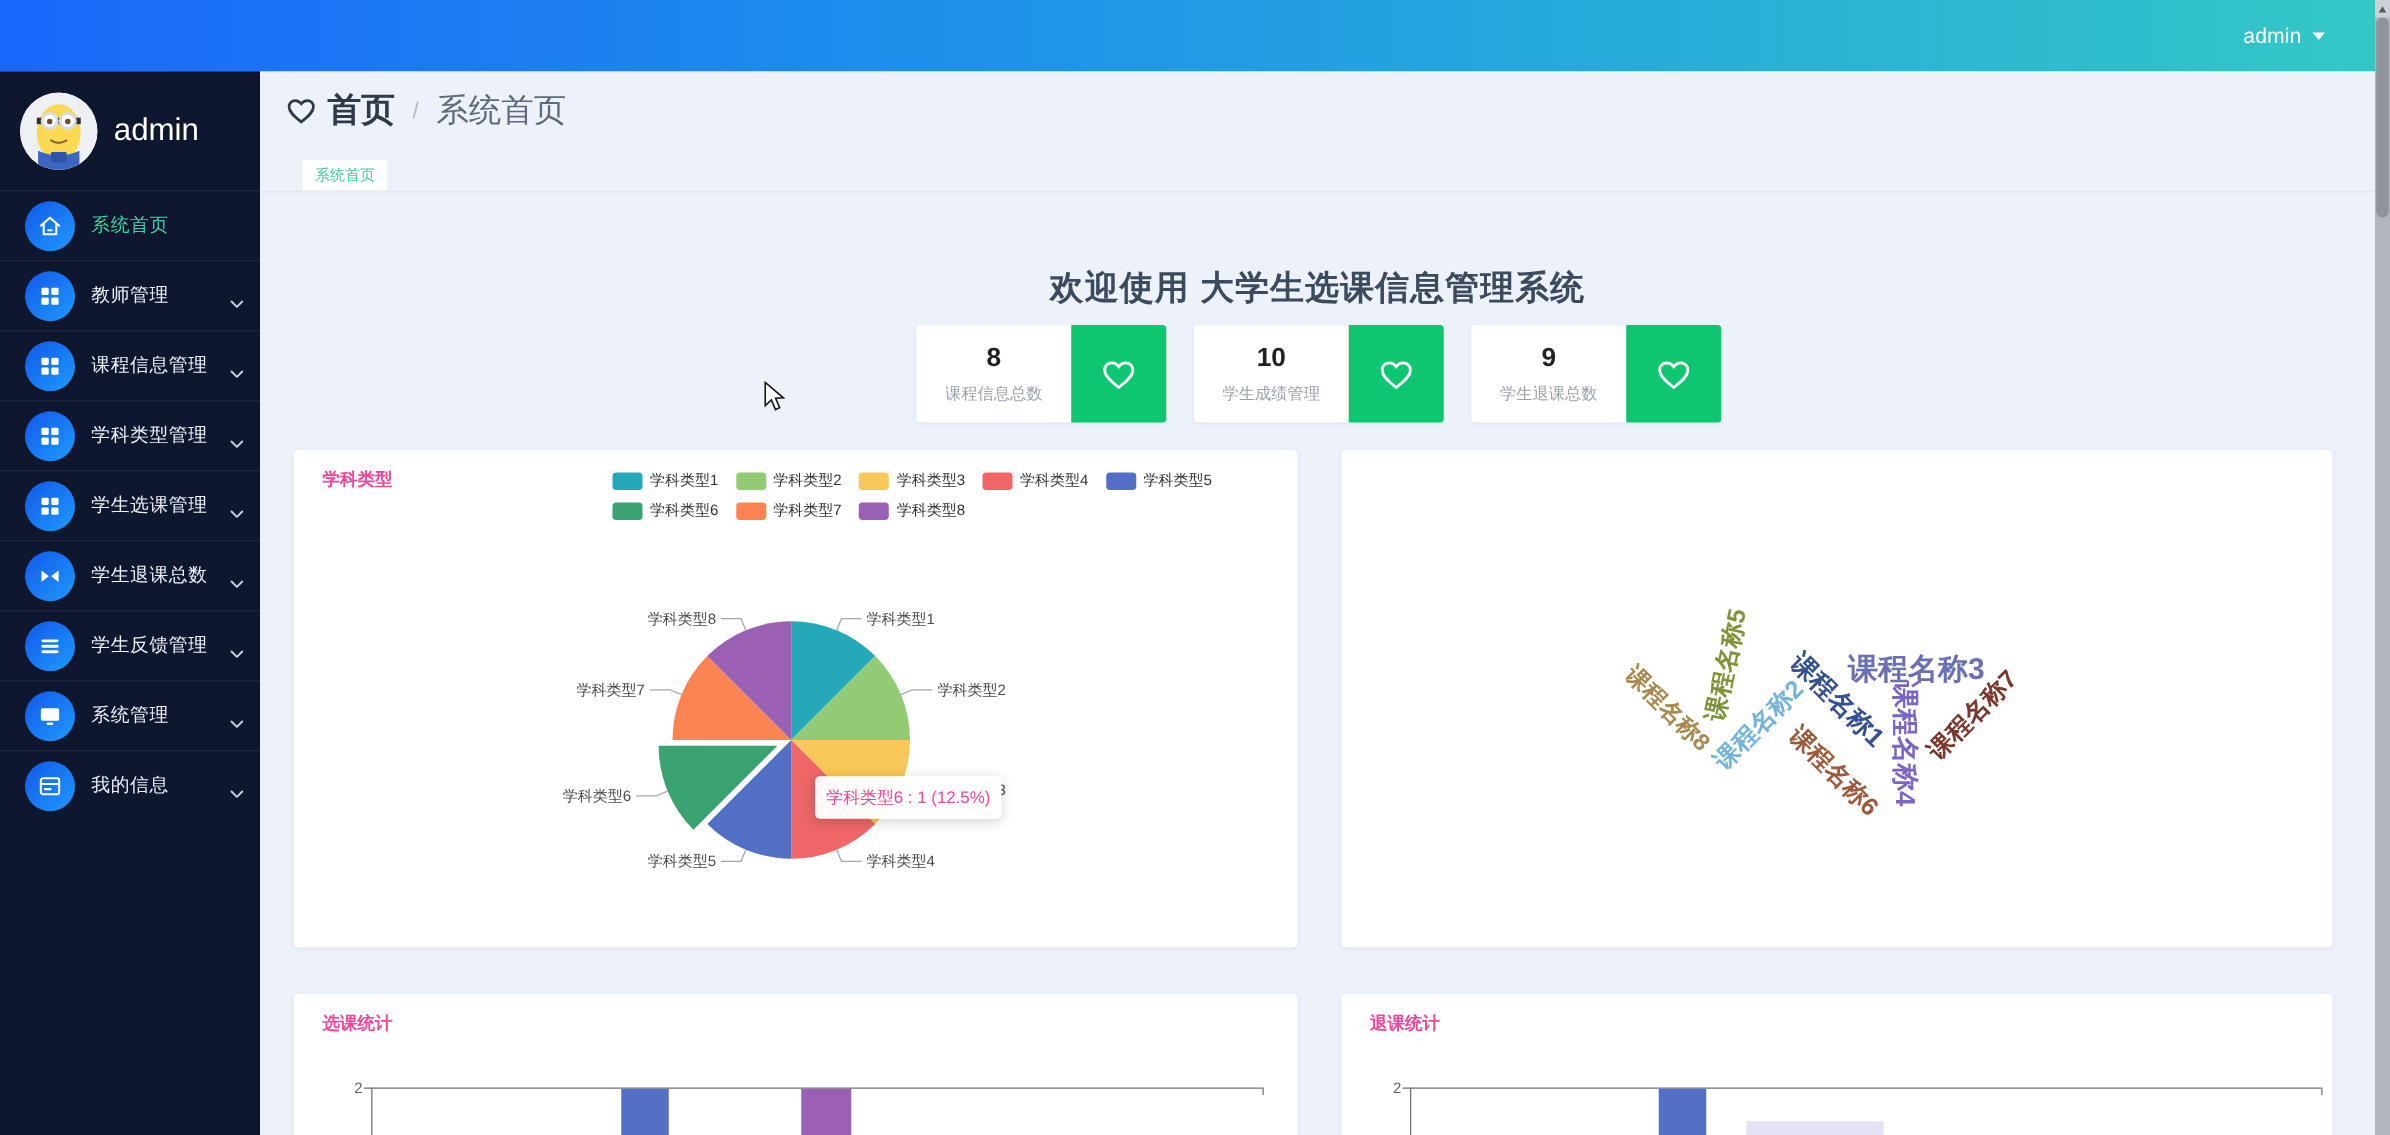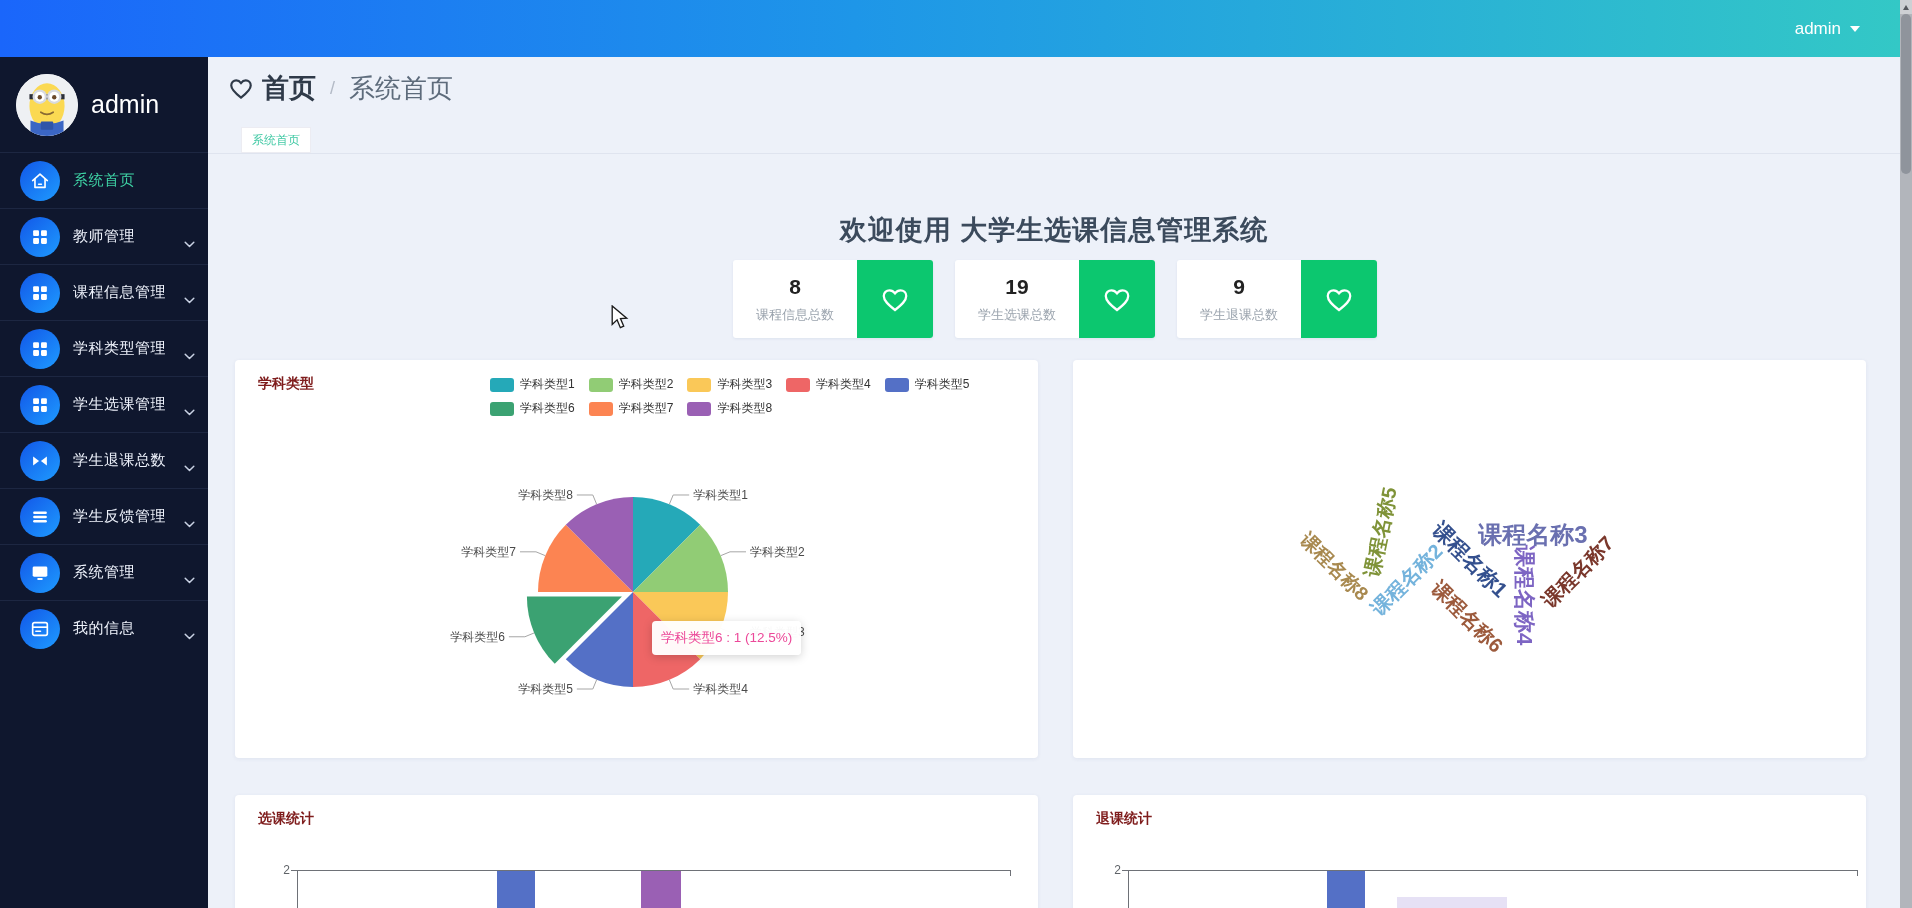--- a/index.html
+++ b/index.html
@@ -56,21 +56,21 @@
   .stat-value { font-size:21px; font-weight:bold; color:#222; }
   .stat-label { font-size:13px; color:#9aa3ad; }
   .stat-heart { width:76px; border-radius:0 3px 3px 0; display:flex; align-items:center; justify-content:center; }
 
   
   .card { position:absolute; background:#fff; border-radius:4px; box-shadow:0 1px 4px rgba(40,60,110,0.07); }
   #pieCard   { left:235px;  top:360px; width:803px; height:398px; }
   #cloudCard { left:1073px; top:360px; width:793px; height:398px; }
   #barCard1  { left:235px;  top:795px; width:803px; height:260px; }
   #barCard2  { left:1073px; top:795px; width:793px; height:260px; }
-  .card-title { position:absolute; left:23px; top:15px; font-size:14px; font-weight:bold; color:#7f1d1d; }
+  .card-title { position:absolute; left:23px; top:15px; font-size:14px; font-weight:bold; color:#ec4899; }
 
   
   .legend { position:absolute; left:255px; top:16px; width:560px; display:flex; flex-wrap:wrap;
     column-gap:14px; row-gap:7px; }
   .lg-item { display:flex; align-items:center; gap:6px; cursor:pointer; }
   .lg-swatch { width:24px; height:14px; border-radius:3px; }
   .lg-label { font-size:12px; color:#333; }
 
   #pieSvg { position:absolute; left:0; top:0; }
 
@@ -271,22 +271,22 @@
         <div class="stat-label">课程信息总数</div>
       </div>
       <div class="stat-heart" style="background:#0cc76f">
         <svg width="30" height="30" viewBox="0 0 24 24">
           <path d="M12 20.8 C6.5 16.5 3 13.3 3 9.6 C3 6.9 5.1 5 7.6 5 C9.3 5 10.9 5.9 12 7.4 C13.1 5.9 14.7 5 16.4 5 C18.9 5 21 6.9 21 9.6 C21 13.3 17.5 16.5 12 20.8 Z" fill="none" stroke="#fff" stroke-width="1.8"></path>
         </svg>
       </div>
     </div>
     <div class="stat-card">
       <div class="stat-left">
-        <div class="stat-value">19</div>
-        <div class="stat-label">学生选课总数</div>
+        <div class="stat-value">10</div>
+        <div class="stat-label">学生成绩管理</div>
       </div>
       <div class="stat-heart" style="background:#0cc76f">
         <svg width="30" height="30" viewBox="0 0 24 24">
           <path d="M12 20.8 C6.5 16.5 3 13.3 3 9.6 C3 6.9 5.1 5 7.6 5 C9.3 5 10.9 5.9 12 7.4 C13.1 5.9 14.7 5 16.4 5 C18.9 5 21 6.9 21 9.6 C21 13.3 17.5 16.5 12 20.8 Z" fill="none" stroke="#fff" stroke-width="1.8"></path>
         </svg>
       </div>
     </div>
     <div class="stat-card">
       <div class="stat-left">
         <div class="stat-value">9</div>

